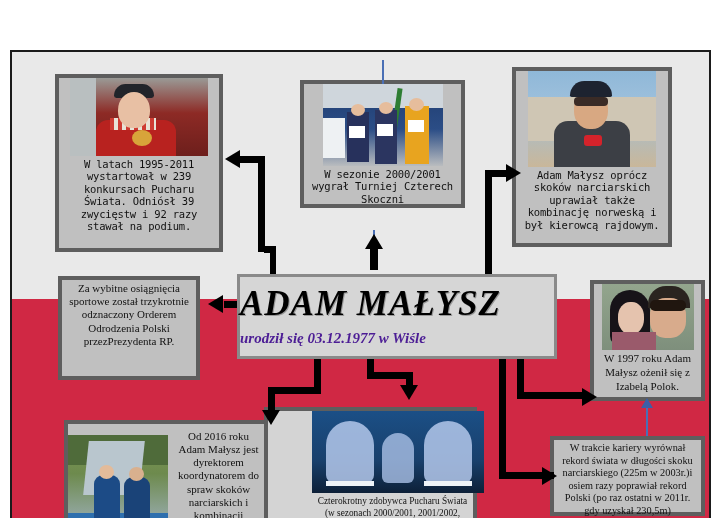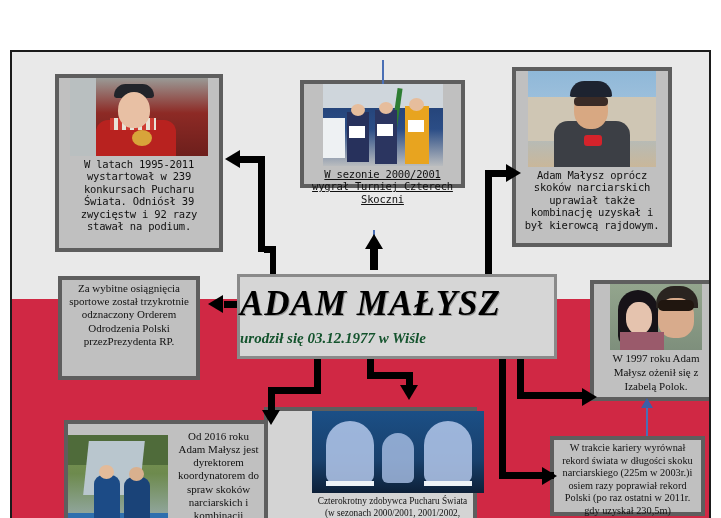--- a/index.html
+++ b/index.html
@@ -62,31 +62,31 @@
     background:#d6d6d6;border:3px solid #8a8a8a;box-sizing:border-box;
     z-index:12;display:flex;flex-direction:column;justify-content:center;
   }
   #title-main{
     font-family:"Liberation Serif",serif;font-style:italic;font-weight:bold;
     font-size:35px;letter-spacing:1px;color:#000;line-height:1;
     text-shadow:1px 1px 0 #999;
   }
   #title-sub{
     font-family:"Liberation Serif",serif;font-style:italic;font-weight:bold;
-    font-size:15px;color:#14532d;margin-top:9px;
+    font-size:15px;color:#4c1d95;margin-top:9px;
   }
 
   
   #card-wc     {left:43px; top:22px;  width:168px;height:178px;}
-  #card-4hills {left:288px;top:28px;  width:165px;height:108px;text-decoration:underline;}
+  #card-4hills {left:288px;top:28px;  width:165px;height:128px;}
   #card-rally  {left:500px;top:15px;  width:160px;height:180px;}
   #card-order  {left:46px; top:224px; width:142px;height:104px;}
   #card-dir    {left:52px; top:368px; width:207px;height:125px;}
   #card-cups   {left:252px;top:355px; width:213px;height:123px;padding-left:44px;}
-  #card-wife   {left:578px;top:228px; width:132px;height:121px;}
+  #card-wife   {left:578px;top:228px; width:115px;height:121px;}
   #card-record {left:538px;top:384px; width:155px;height:80px;}
 
   #card-wc .txt,#card-4hills .txt,#card-rally .txt{font-size:10.5px;}
   #card-order .txt{font-size:11px;line-height:1.2;}
   #card-wife  .txt{font-size:11px;line-height:1.25;}
   #card-cups  .txt{font-size:9.3px;line-height:1.3;}
   #card-record .txt{font-size:10.3px;line-height:1.22;}
 
   
   #card-dir{display:flex;align-items:center;}
@@ -228,21 +228,21 @@
 
   <div class="card mono" id="card-rally">
     <span class="photo p-rally">
       <i class="car"></i>
         <i class="suit"></i>
         <i class="logo"></i>
         <i class="face"></i>
         <i class="gls"></i>
         <i class="cap"></i>
     </span>
-    <span class="txt">Adam Małysz oprócz skoków narciarskich uprawiał także kombinację uzyskał i był kierowcą rajdowym.</span>
+    <span class="txt">Adam Małysz oprócz skoków narciarskich uprawiał także kombinację norweską i był kierowcą rajdowym.</span>
   </div>
 
   <div class="card serif" id="card-order">
     <span class="txt">Za wybitne osiągnięcia sportowe został trzykrotnie odznaczony Orderem Odrodzenia Polski przezPrezydenta RP.</span>
   </div>
 
   <div class="card serif" id="card-dir">
     <span class="photo p-dir">
       <i class="trees"></i>
         <i class="slope"></i>

